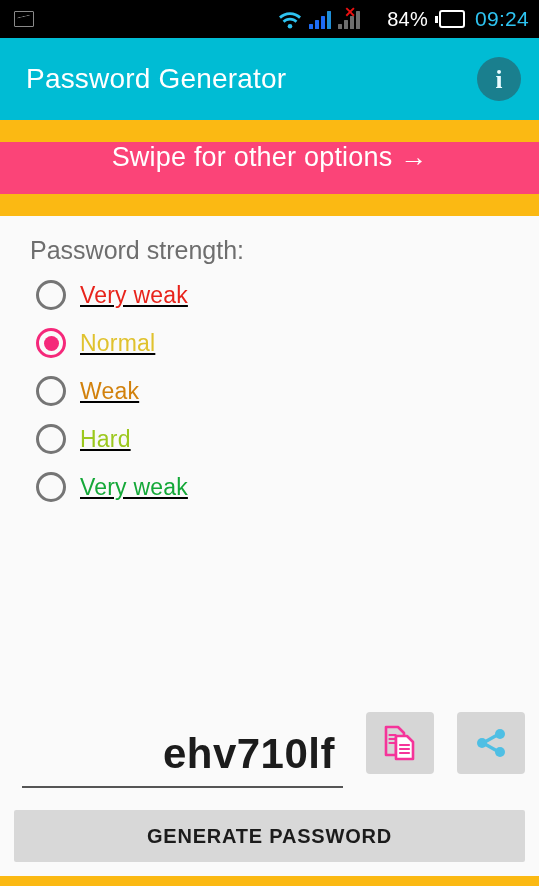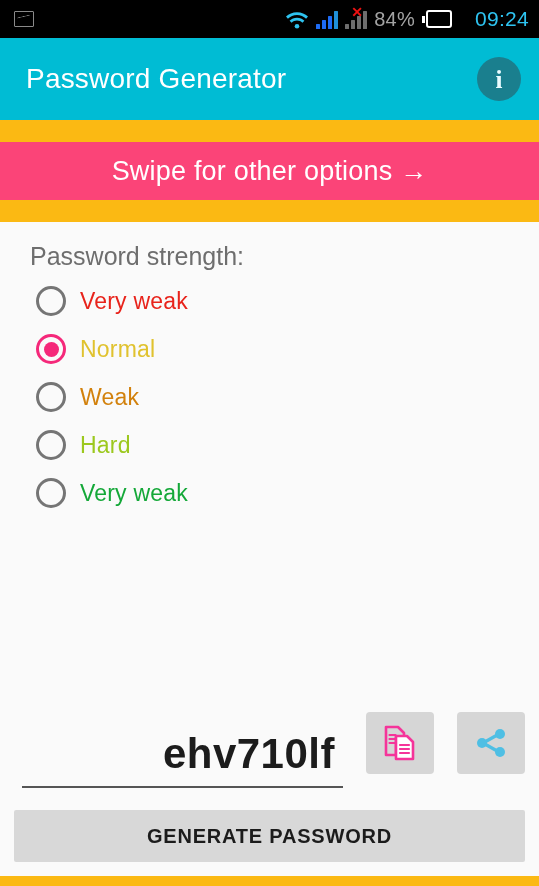--- a/index.html
+++ b/index.html
@@ -66,23 +66,24 @@
   .sig-wrap { position: relative; display: flex; align-items: flex-end; }
   .sig-x {
     position: absolute;
     top: -5px; left: 6px;
     color: #ee1111;
     font-size: 14px;
     font-weight: bold;
     line-height: 1;
   }
   .batt-pct {
-    color: #a3a3a3;
+    color: #ffffff;
     font-size: 20px;
     letter-spacing: 0.2px;
+    margin-left: 20px;
   }
   .batt-icon {
     width: 30px; height: 18px;
     position: relative;
     display: flex; align-items: center;
   }
   .batt-tip {
     width: 3px; height: 7px;
     background: #ffffff;
     margin-right: 1px;
@@ -91,21 +92,21 @@
     flex: 1; height: 18px;
     border: 2px solid #ffffff;
     border-radius: 3px;
     padding: 1.5px;
   }
   .batt-fill { width: 100%; height: 100%; background: #1ec0f3; border-radius: 1px; }
   .clock {
     color: #2ec3f0;
     font-size: 21px;
     letter-spacing: 0.3px;
-    margin-left: 16px;
+    margin-left: 3px;
   }
 
   
   .app-bar {
     height: 82px;
     background: #00bcd4;
     display: flex;
     align-items: center;
     padding: 0 18px 0 26px;
     flex: 0 0 auto;
@@ -133,23 +134,23 @@
     font-family: "Liberation Serif", serif;
     line-height: 1;
   }
 
   
   .band-yellow { background: #fbb913; flex: 0 0 auto; }
   .band-yellow.top { height: 22px; }
   .band-yellow.bottom { height: 22px; }
   .swipe-banner {
     background: #fb4478;
-    height: 58px;
-    display: flex;
-    align-items: center;
+    height: 52px;
+    display: flex;
+    align-items: flex-start;
     justify-content: center;
     flex: 0 0 auto;
     cursor: pointer;
   }
   .swipe-text {
     color: #ffffff;
     font-size: 27px;
     letter-spacing: 0.2px;
   }
 
@@ -160,21 +161,21 @@
     display: flex;
     flex-direction: column;
     min-height: 0;
   }
   .section-label {
     color: #6e6e6e;
     font-size: 25px;
     font-weight: normal;
     padding: 0 0 6px 30px;
   }
-  .radio-group { padding: 0 4px 0 36px; }
+  .radio-group { padding: 0 4px 0 36px; text-decoration: underline; }
   .radio-row {
     display: flex;
     align-items: center;
     height: 48px;
     cursor: pointer;
   }
   .radio-mark {
     width: 30px; height: 30px;
     border-radius: 50%;
     border: 3px solid #757575;

